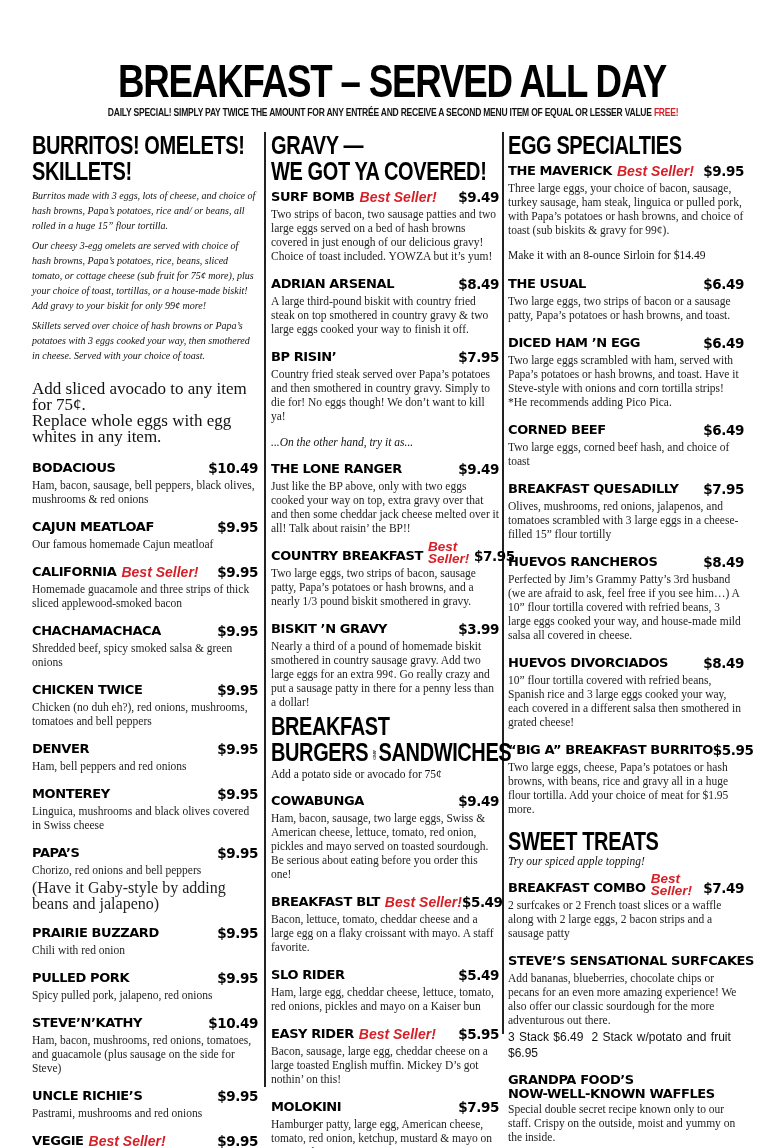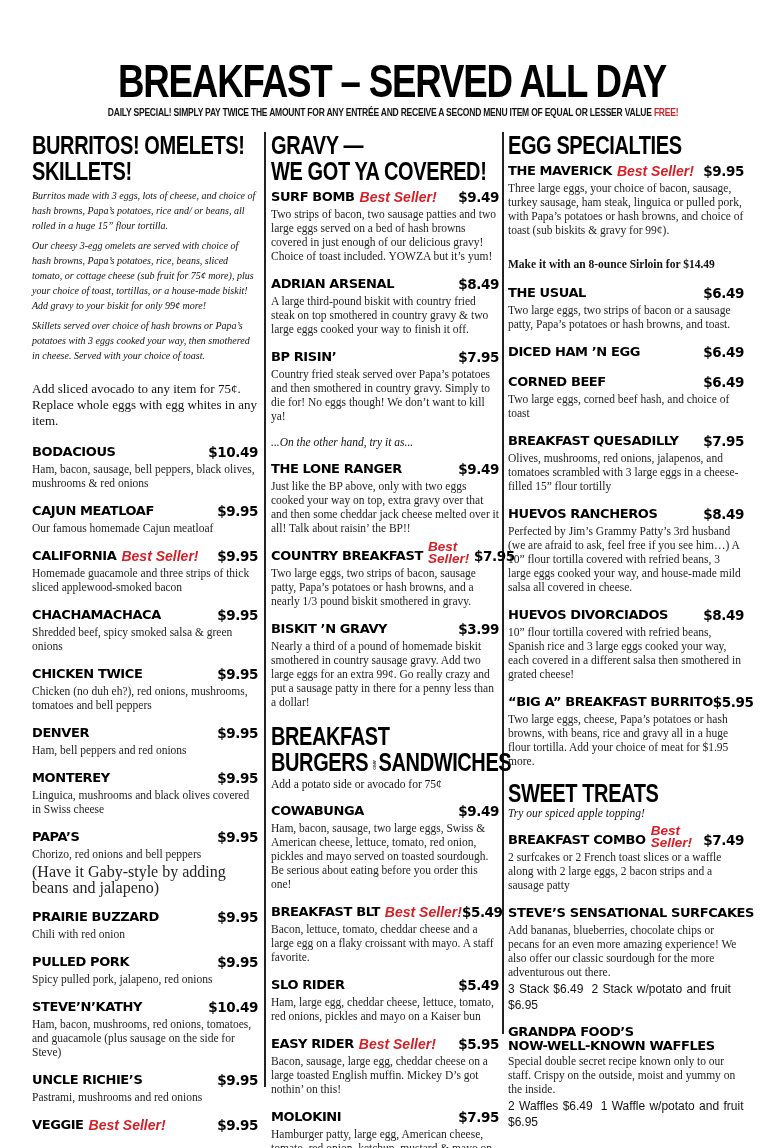--- a/index.html
+++ b/index.html
@@ -39,21 +39,21 @@
     display: inline-block; font-size: 5px; line-height: 5px; width: 7px;
     vertical-align: middle; text-align: center; color: #555; margin: 0 3px;
     writing-mode: vertical-rl;
   }
   .intro {
     font-family: "Liberation Serif", serif; font-style: italic;
     font-size: 10px; line-height: 15px; margin: 0 0 5px 0; color: #111;
   }
   .note {
     font-family: "Liberation Serif", serif;
-    font-size: 13px; line-height: 16px; margin: 0; color: #111;
+    font-size: 17px; line-height: 16px; margin: 0; color: #111;
   }
   .sub { font-family: "Liberation Serif", serif; font-size: 11.5px; line-height: 15px; margin: 0 0 10px 0; }
   .sub.italic { font-style: italic; }
 
   .item { margin: 0 0 12px 0; }
   .item-head {
     display: flex; justify-content: space-between; align-items: flex-start;
     font-family: "DejaVu Sans", sans-serif; font-weight: 700;
     font-size: 13px; line-height: 18px; color: #000; letter-spacing: -0.4px;
   }
@@ -62,21 +62,21 @@
   .badge {
     font-family: "Liberation Sans", sans-serif; font-weight: 700; font-style: italic;
     color: #d61f26; font-size: 14px; margin-left: 5px; letter-spacing: 0;
   }
   .badge.stacked { display: inline-block; line-height: 12px; font-size: 13.5px; width: 46px; white-space: normal; margin-top: -6px; }
   .desc {
     font-family: "Liberation Serif", serif; font-size: 11.5px; line-height: 14px;
     color: #222; margin: 1px 0 0 0;
   }
   .desc-extra { font-family: "Liberation Serif", serif; font-size: 16px; line-height: 16px; color: #222; margin-top: 3px; }
-  .desc-bold { font-family: "Liberation Serif", serif; font-size: 11.5px; line-height: 15px; font-weight: 700; color: #111; margin-top: 20px; }
+  .desc-bold { font-family: "Liberation Serif", serif; font-size: 11.5px; line-height: 15px; font-weight: 400; color: #111; margin-top: 11px; }
   .prices-line { font-family: Liberation Sans, sans-serif; font-size: 12px; line-height: 16px; color: #111; margin-top: 2px; word-spacing: 1px; }
   .prices-line span { margin-right: 8px; }
   .item-head.wrap { display: block; line-height: 14px; font-size: 13px; }
 </style>
 </head>
 <body>
 
 <div class="header">
   <div class="title">BREAKFAST – SERVED ALL DAY</div>
   <div class="special"><span>DAILY SPECIAL! SIMPLY PAY TWICE THE AMOUNT FOR ANY ENTRÉE AND RECEIVE A SECOND MENU ITEM OF EQUAL OR LESSER VALUE </span><span class="free">FREE!</span></div>
@@ -237,21 +237,21 @@
   <div class="item">
     <div class="item-head">
         <span class="name">
           <span>COUNTRY BREAKFAST</span>
           <span class="badge stacked">Best Seller!</span>
         </span>
         <span class="price">$7.95</span>
       </div>
     <div class="desc">Two large eggs, two strips of bacon, sausage patty, Papa’s potatoes or hash browns, and a nearly 1/3 pound biskit smothered in gravy.</div>
   </div>
-  <div class="item" style="margin-bottom:14px">
+  <div class="item" style="margin-bottom:4px">
     <div class="item-head">
         <span class="name">BISKIT ’N GRAVY</span>
         <span class="price">$3.99</span>
       </div>
     <div class="desc">Nearly a third of a pound of homemade biskit smothered in country sausage gravy. Add two large eggs for an extra 99¢. Go really crazy and put a sausage patty in there for a penny less than a dollar!</div>
   </div>
 
   <div class="sec-title" style="margin-bottom:2px">
     <span class="line">BREAKFAST</span>
     <span class="line"><span>BURGERS</span><span class="and-glyph">AND</span><span>SANDWICHES</span></span>
@@ -321,20 +321,21 @@
         <span class="name">THE USUAL</span>
         <span class="price">$6.49</span>
       </div>
     <div class="desc">Two large eggs, two strips of bacon or a sausage patty, Papa’s potatoes or hash browns, and toast.</div>
   </div>
   <div class="item">
     <div class="item-head">
         <span class="name">DICED HAM ’N EGG</span>
         <span class="price">$6.49</span>
       </div>
+    <div class="desc">Two large eggs scrambled with ham, served with Papa’s potatoes or hash browns, and toast. Have it Steve-style with onions and corn tortilla strips! *He recommends adding Pico Pica.</div>
   </div>
   <div class="item">
     <div class="item-head">
         <span class="name">CORNED BEEF</span>
         <span class="price">$6.49</span>
       </div>
     <div class="desc">Two large eggs, corned beef hash, and choice of toast</div>
   </div>
   <div class="item">
     <div class="item-head">

